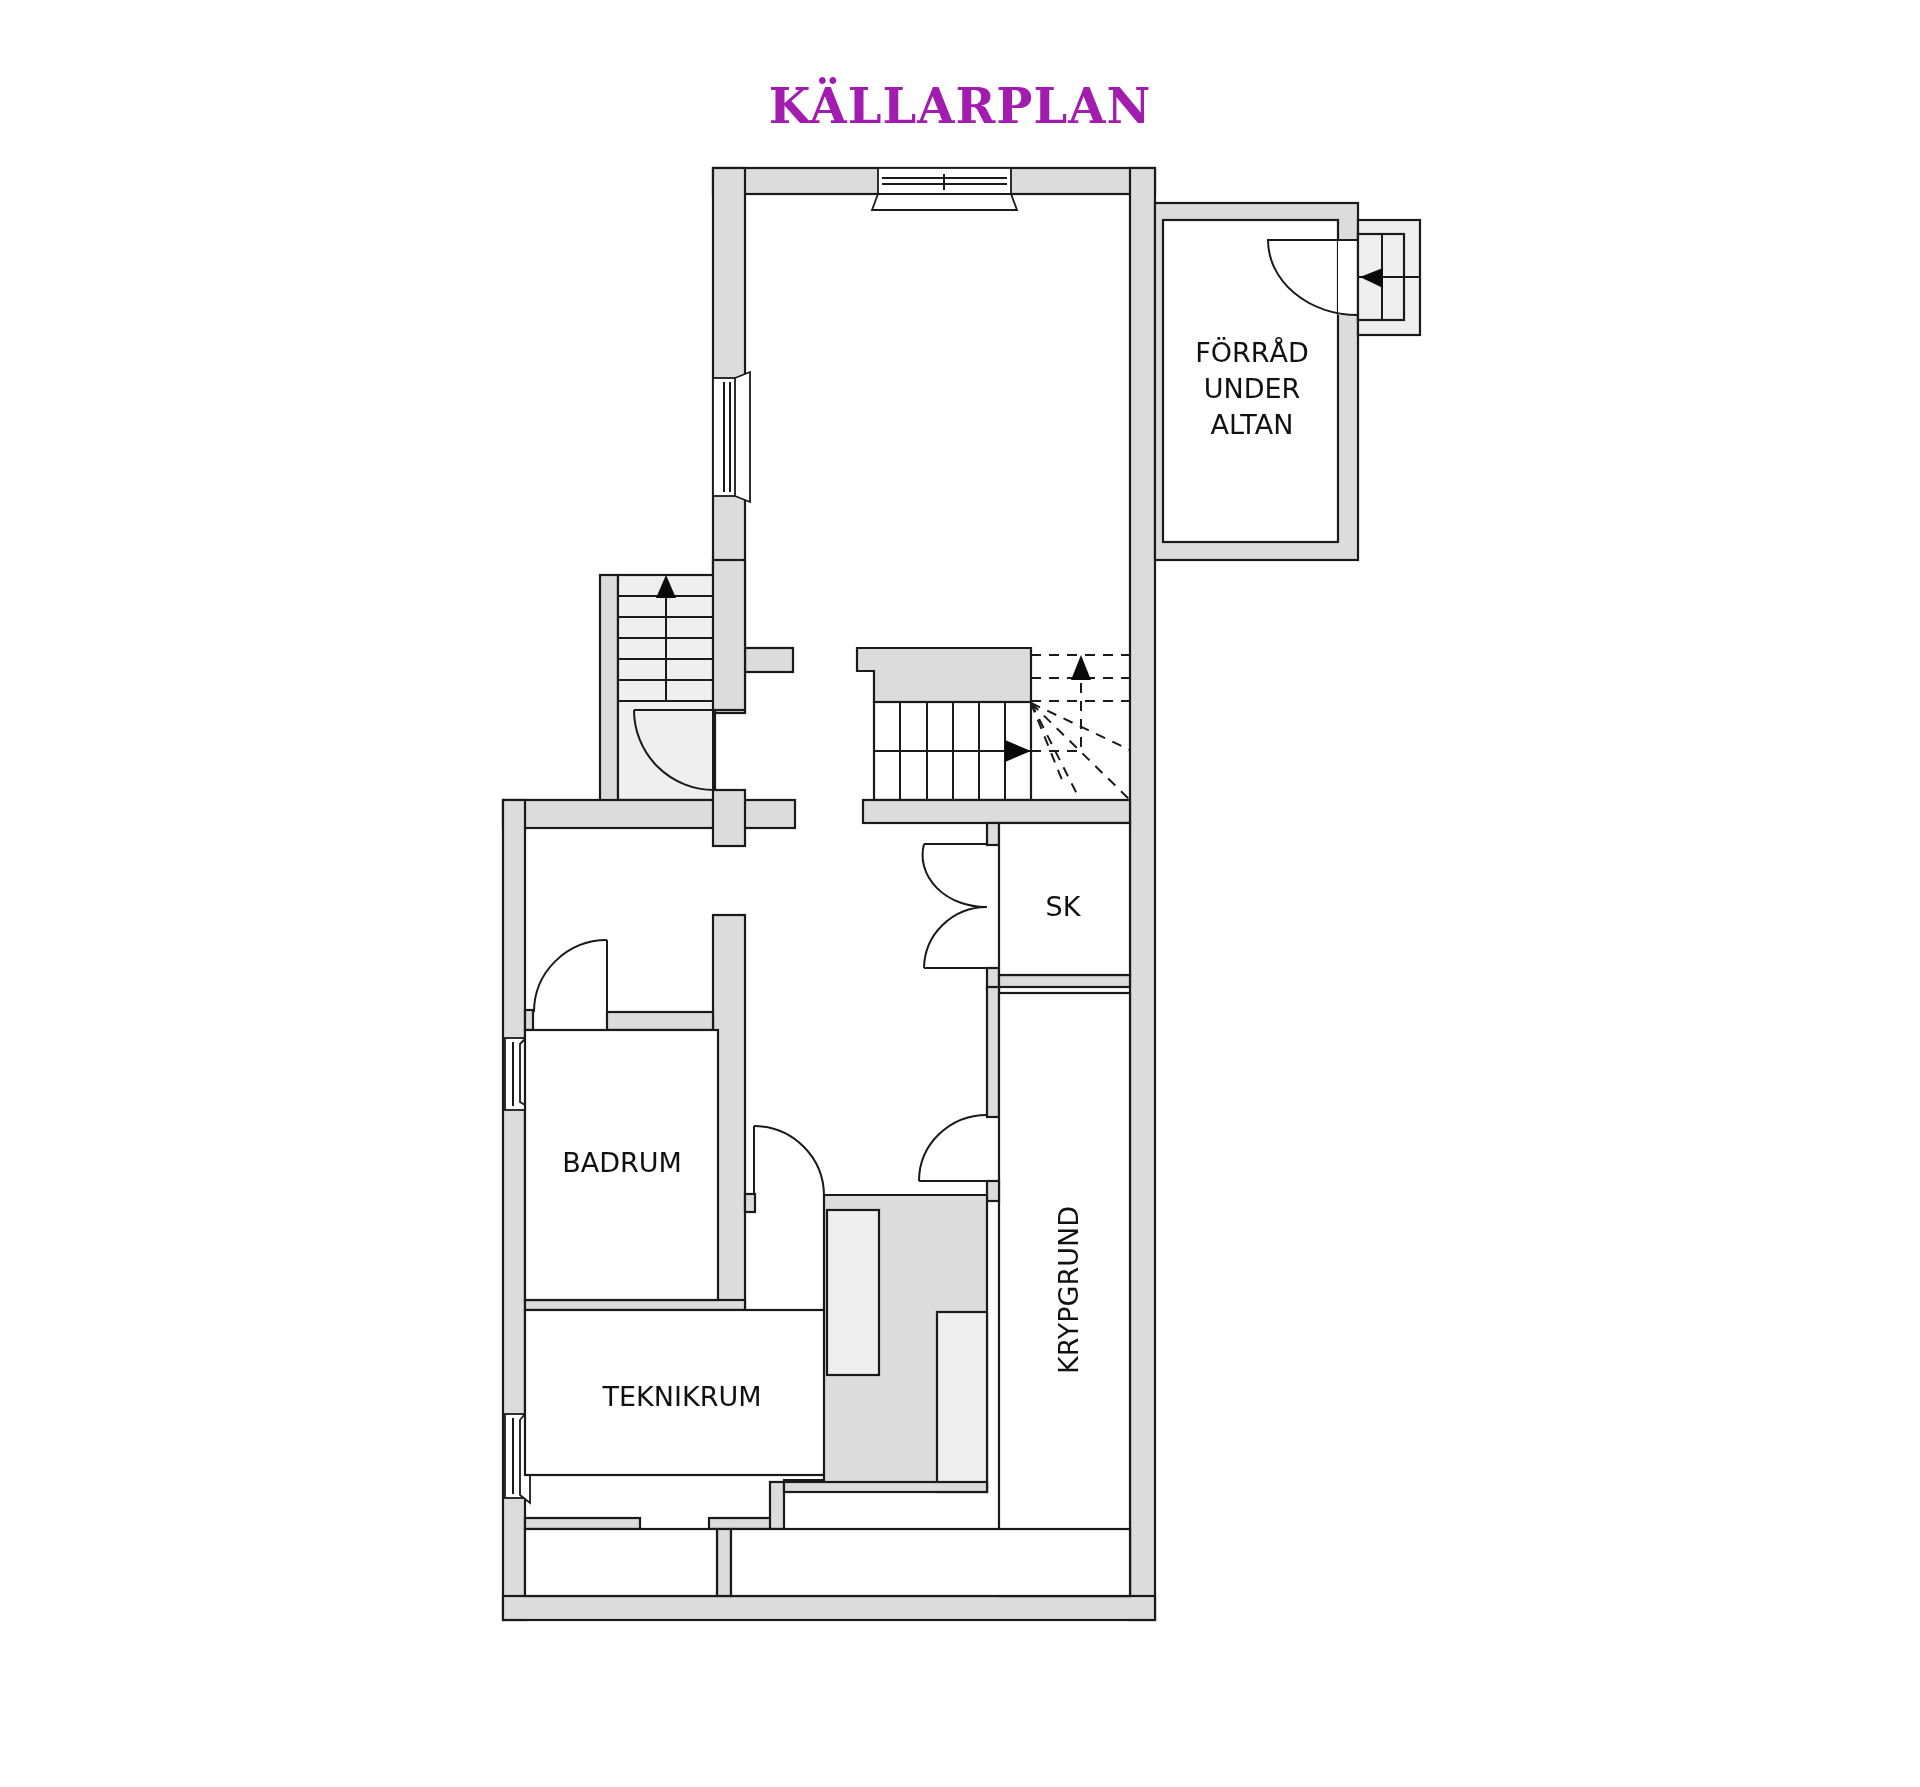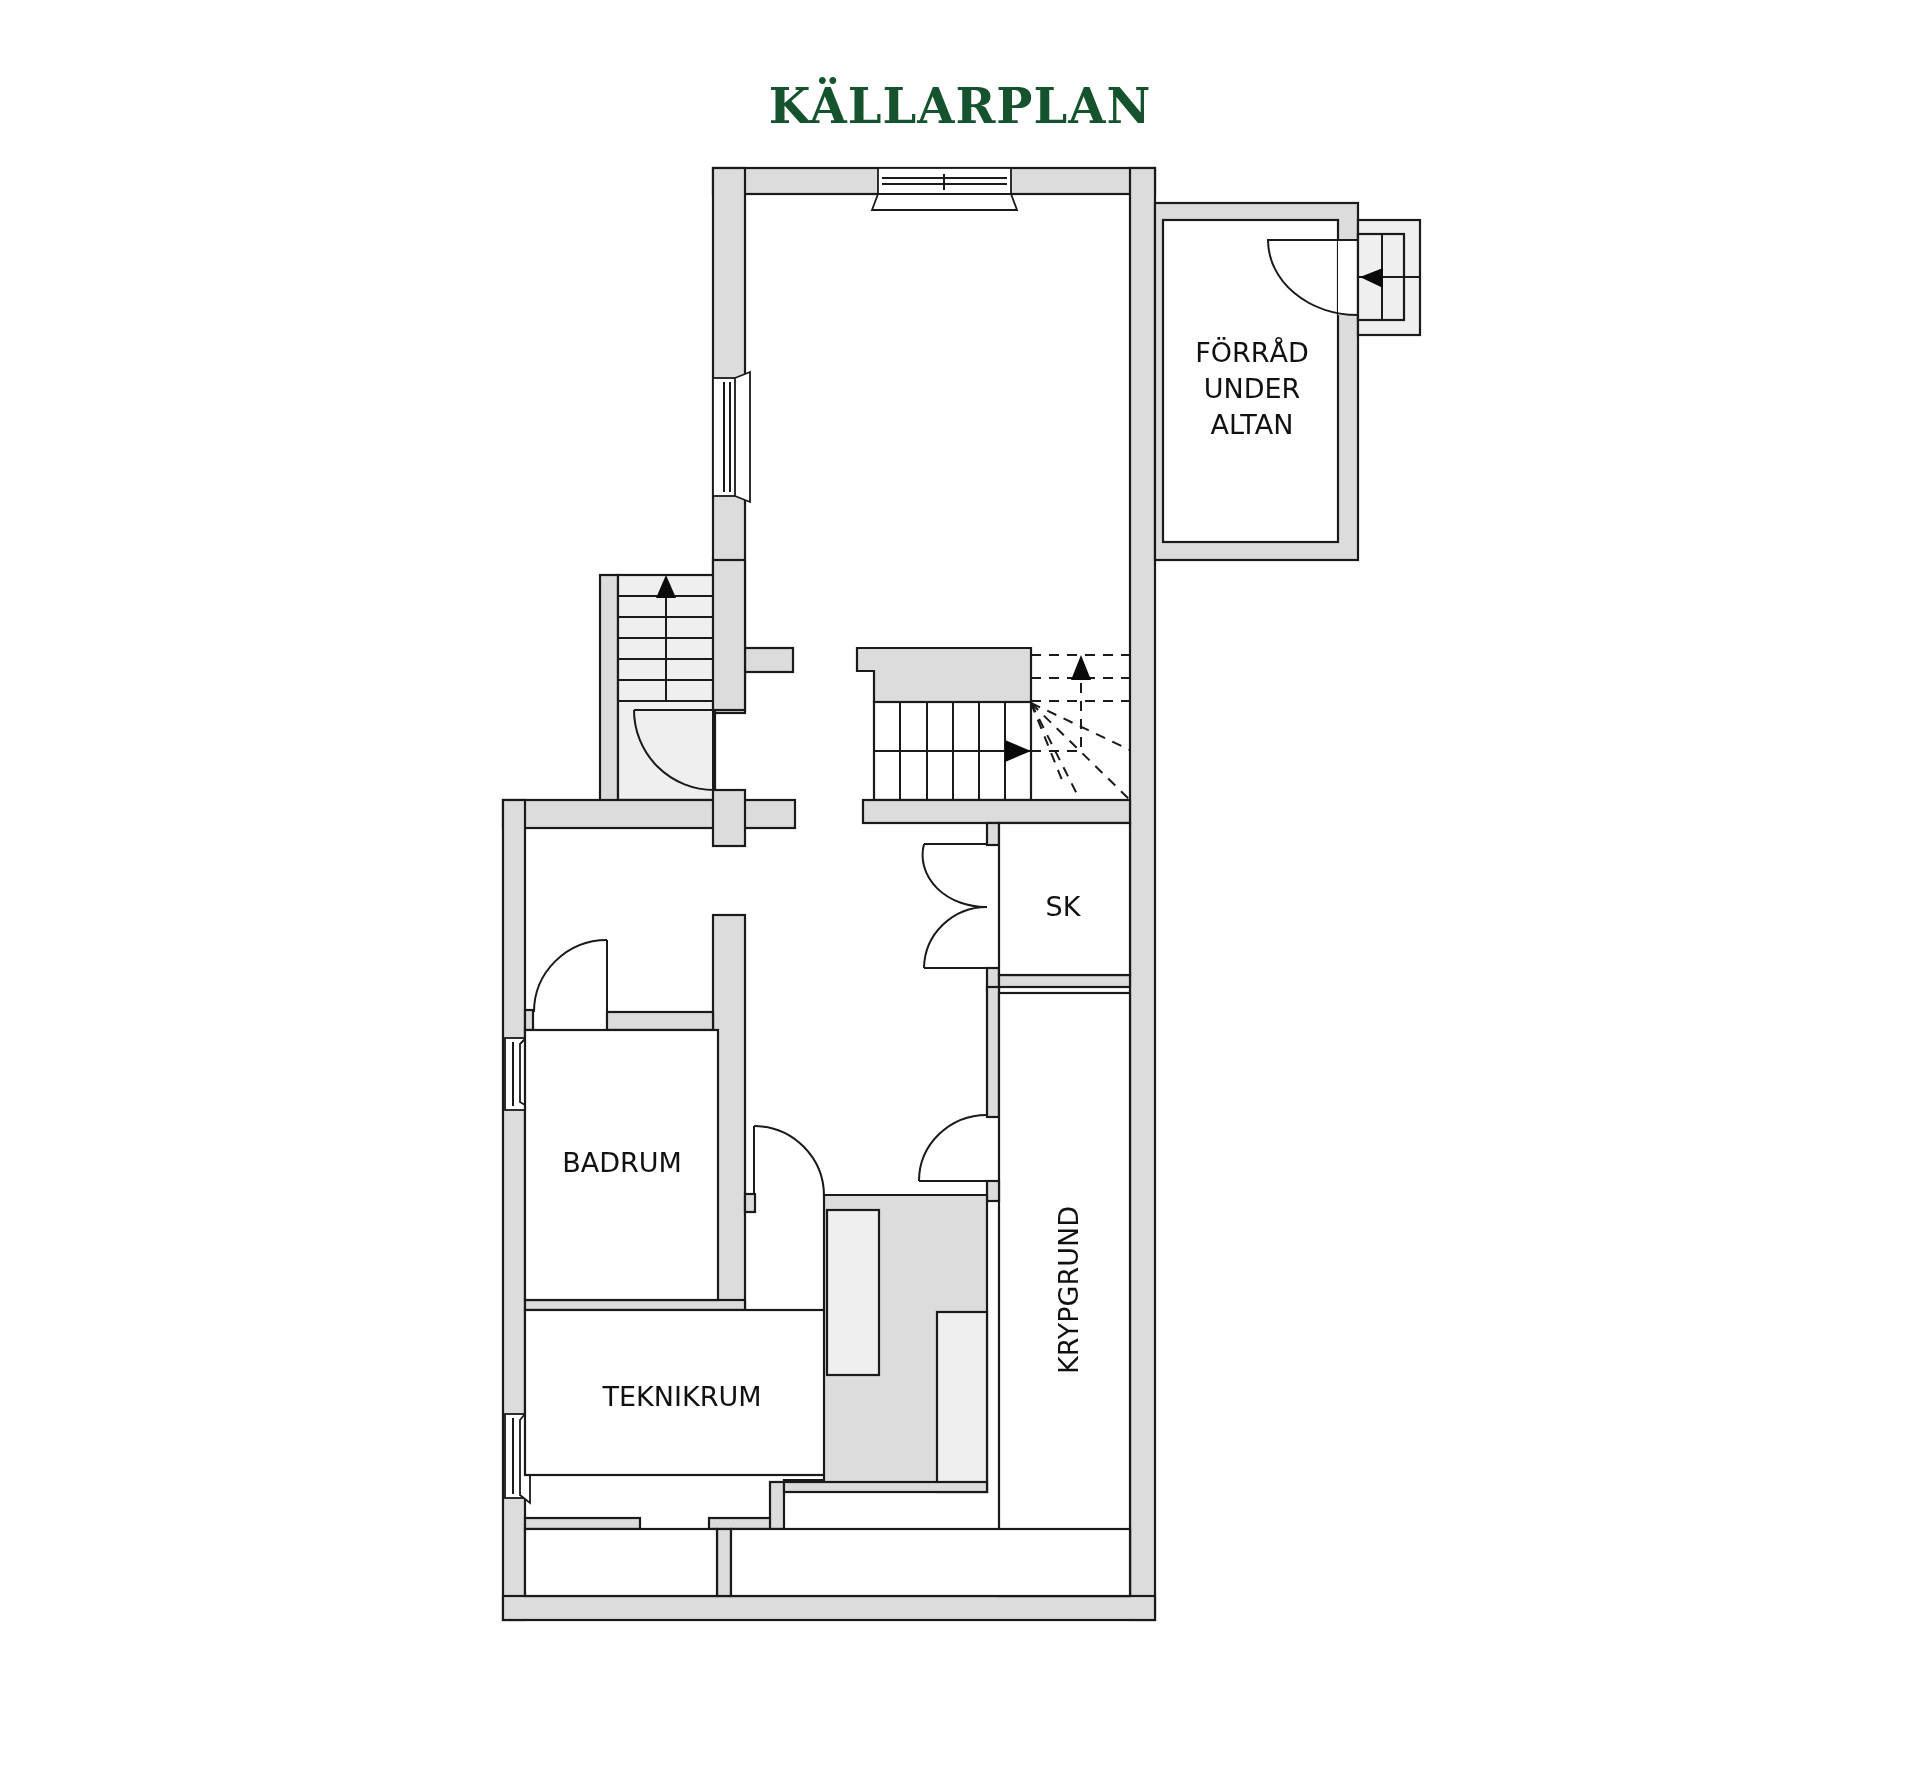--- a/index.html
+++ b/index.html
@@ -1,20 +1,20 @@
 <!DOCTYPE html>
 <html><head>
 <meta charset="utf-8">
 <style>
   html, body { margin: 0; padding: 0; background: #ffffff; }
   body { width: 1920px; height: 1787px; position: relative; overflow: hidden; }
   #title {
     position: absolute; left: 0; top: 78px; width: 1920px; text-align: center;
     font-family: "DejaVu Serif", "Liberation Serif", serif; font-weight: bold;
-    font-size: 48px; letter-spacing: 1px; color: #14532d;
+    font-size: 48px; letter-spacing: 1px; color: #a21caf;
   }
   svg { position: absolute; left: 0; top: 0; }
   .wall { fill: #dcdcdc; stroke: #1a1a1a; stroke-width: 2.2; stroke-linejoin: miter; }
   .room { fill: #ffffff; stroke: #1a1a1a; stroke-width: 2.2; }
   .light { fill: #efefef; stroke: #1a1a1a; stroke-width: 2.2; }
   .line { fill: none; stroke: #1a1a1a; stroke-width: 2; }
   .dash { fill: none; stroke: #1a1a1a; stroke-width: 2; stroke-dasharray: 10 8; }
   .arrow { fill: #0a0a0a; }
   .lbl { font-family: "DejaVu Sans", "Liberation Sans", sans-serif; font-size: 27px; fill: #111; text-anchor: middle; }
   .win { fill: #ffffff; stroke: #1a1a1a; stroke-width: 1.8; }

